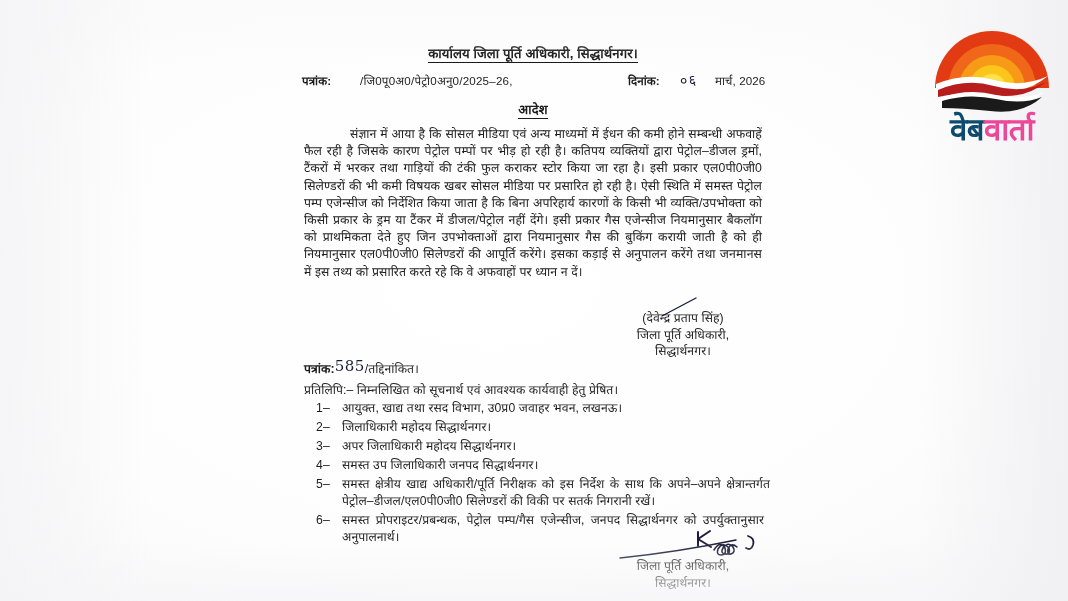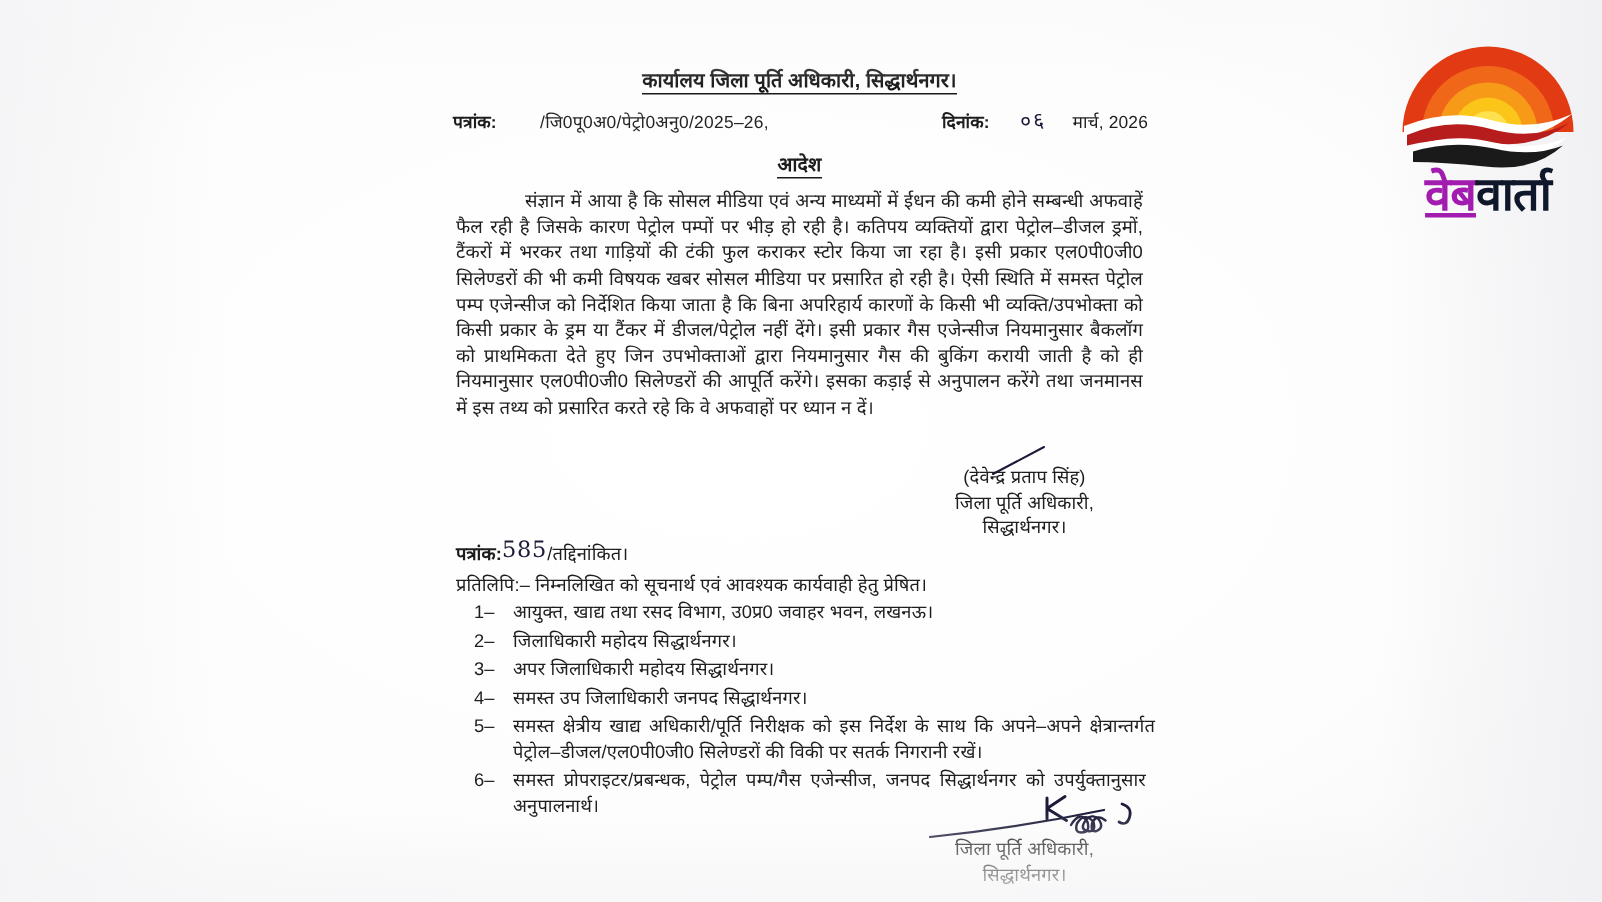--- a/index.html
+++ b/index.html
@@ -252,22 +252,22 @@
     left: 0;
     top: 90px;
     width: 136px;
     text-align: center;
     font-size: 31px;
     font-weight: 700;
     line-height: 36px;
     letter-spacing: -0.5px;
     white-space: nowrap;
   }
-  #logo-word-web { color: #a21caf; text-decoration: underline; }
-  #logo-word-varta { color: #0f172a; }
+  #logo-word-web { color: #0c4a6e; }
+  #logo-word-varta { color: #ec4899; }
 </style>
 </head>
 <body>
 
 <div id="page-backdrop"></div>
 
 <div id="document-sheet">
 
   <div id="office-heading" class="doc-text"><span class="u">कार्यालय जिला पूर्ति अधिकारी, सिद्धार्थनगर।</span></div>
 

